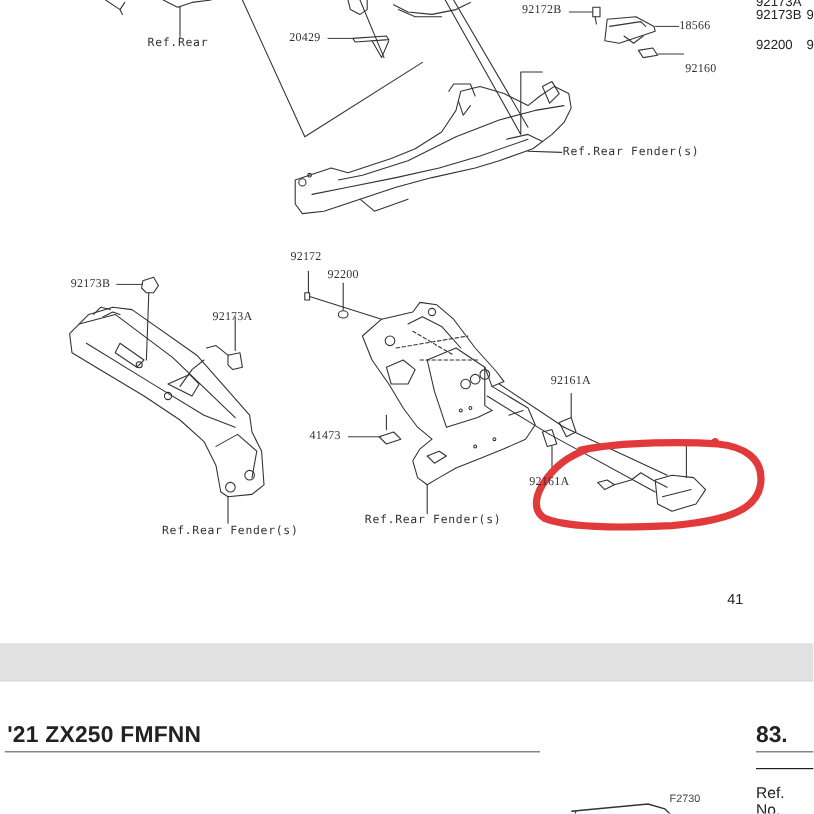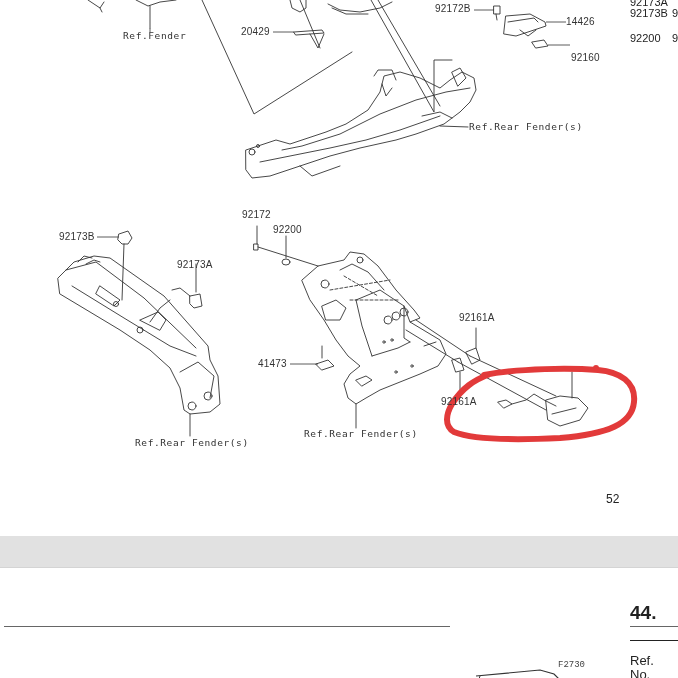--- a/index.html
+++ b/index.html
@@ -1,31 +1,31 @@
 <!DOCTYPE html>
 <html><head>
 <meta charset="utf-8">
 <style>
   html, body { margin:0; padding:0; background:#fff; }
   body { width:678px; height:678px; position:relative; overflow:hidden; font-family:"Liberation Sans", sans-serif; color:#222; }
   .page-top { position:absolute; left:0; top:0; width:678px; height:536px; background:#fff; }
   .page-gap { position:absolute; left:0; top:536px; width:678px; height:31px; background:#e1e1e1; border-bottom:1px solid #d4d4d4; }
   .page-bottom { position:absolute; left:0; top:568px; width:678px; height:110px; background:#fff; }
   .diagram { position:absolute; left:0; top:0; width:678px; height:536px; }
-  .lbl { position:absolute; font-family:Liberation Sans, sans-serif; font-size:10px; color:#333; letter-spacing:0.2px; white-space:nowrap; }
+  .lbl { position:absolute; font-family:Liberation Serif, serif; font-size:10px; color:#333; letter-spacing:0.2px; white-space:nowrap; }
   .ref-lbl { position:absolute; font-family:"DejaVu Sans Mono", monospace; font-size:9.5px; color:#333; letter-spacing:0.6px; white-space:nowrap; }
   .side-num { position:absolute; font-family:"Liberation Sans", sans-serif; font-size:11px; color:#222; white-space:nowrap; }
   .page-number { position:absolute; left:606px; top:492px; font-size:12px; color:#222; }
   .model-title { position:absolute; left:6px; top:34px; font-weight:bold; font-size:19px; color:#222; letter-spacing:0.2px; }
   .title-rule { position:absolute; left:4px; top:58px; width:446px; height:1px; background:#666; }
   .section-num { position:absolute; left:630px; top:34px; font-weight:bold; font-size:19px; color:#222; }
   .section-rule1 { position:absolute; left:630px; top:58px; width:48px; height:1px; background:#666; }
   .section-rule2 { position:absolute; left:630px; top:72px; width:48px; height:1px; background:#222; }
   .ref-no { position:absolute; left:630px; top:86px; font-size:13px; color:#222; line-height:14px; }
-  .fig-code { position:absolute; left:558px; top:92px; font-family:Liberation Mono, monospace; font-size:9px; color:#444; }
+  .fig-code { position:absolute; left:558px; top:92px; font-family:Liberation Sans, sans-serif; font-size:9px; color:#444; }
   .bottom-drawing { position:absolute; left:470px; top:94px; width:120px; height:20px; }
 </style>
 </head>
 <body>
 
 <div class="page-top">
   <svg class="diagram" viewBox="0 0 678 536" xmlns="http://www.w3.org/2000/svg">
     <g fill="none" stroke="#333" stroke-width="0.9" stroke-linejoin="round" stroke-linecap="round">
 
       <path d="M88 0 L100 8 L104 2"></path>
@@ -148,50 +148,51 @@
       <path d="M546 22 L566 22"></path>
       <path d="M548 45 L570 45"></path>
       <path d="M97 237 L119 237"></path>
       <path d="M290 364 L318 364"></path>
     </g>
 
     <path d="M484 375 C520 368, 572 368, 598 370 C620 372, 636 382, 634 402 C632 424, 608 434, 560 438 C520 440, 474 440, 454 432 C444 426, 446 414, 452 404 C462 388, 474 380, 490 374" fill="none" stroke="#e23a3a" stroke-width="6" stroke-linecap="round"></path>
     <circle cx="596" cy="368" r="3" fill="#e23a3a"></circle>
   </svg>
 
-  <span class="ref-lbl" style="left:123px;top:30px">Ref.Fender</span>
+  <span class="ref-lbl" style="left:123px;top:30px">Ref.Rear</span>
   <span class="lbl" style="left:241px;top:26px">20429</span>
   <span class="lbl" style="left:435px;top:3px">92172B</span>
-  <span class="lbl" style="left:566px;top:16px">14426</span>
+  <span class="lbl" style="left:566px;top:16px">18566</span>
   <span class="lbl" style="left:571px;top:52px">92160</span>
   <span class="ref-lbl" style="left:469px;top:121px">Ref.Rear Fender(s)</span>
   <span class="lbl" style="left:59px;top:231px">92173B</span>
   <span class="lbl" style="left:177px;top:259px">92173A</span>
   <span class="ref-lbl" style="left:135px;top:437px">Ref.Rear Fender(s)</span>
   <span class="lbl" style="left:242px;top:209px">92172</span>
   <span class="lbl" style="left:273px;top:224px">92200</span>
   <span class="lbl" style="left:258px;top:358px">41473</span>
   <span class="lbl" style="left:459px;top:312px">92161A</span>
   <span class="lbl" style="left:441px;top:396px">92161A</span>
   <span class="ref-lbl" style="left:304px;top:428px">Ref.Rear Fender(s)</span>
 
   <span class="side-num" style="left:630px;top:-4px">92173A</span>
   <span class="side-num" style="left:630px;top:7px">92173B</span>
   <span class="side-num" style="left:672px;top:7px">9</span>
   <span class="side-num" style="left:630px;top:32px">92200</span>
   <span class="side-num" style="left:672px;top:32px">9</span>
 
-  <span class="page-number">52</span>
+  <span class="page-number">41</span>
 </div>
 
 <div class="page-gap"></div>
 
 <div class="page-bottom">
+  <div class="model-title">'21 ZX250 FMFNN</div>
   <div class="title-rule"></div>
-  <div class="section-num">44.</div>
+  <div class="section-num">83.</div>
   <div class="section-rule1"></div>
   <div class="section-rule2"></div>
   <div class="ref-no">
     <div>Ref.</div>
     <div>No.</div>
   </div>
   <div class="fig-code">F2730</div>
   <svg class="bottom-drawing" viewBox="0 0 120 20">
     <path d="M6 14 L70 8 L84 12 L92 20" fill="none" stroke="#333" stroke-width="1.2"></path>
     <path d="M8 20 L10 14" fill="none" stroke="#333" stroke-width="1"></path>

